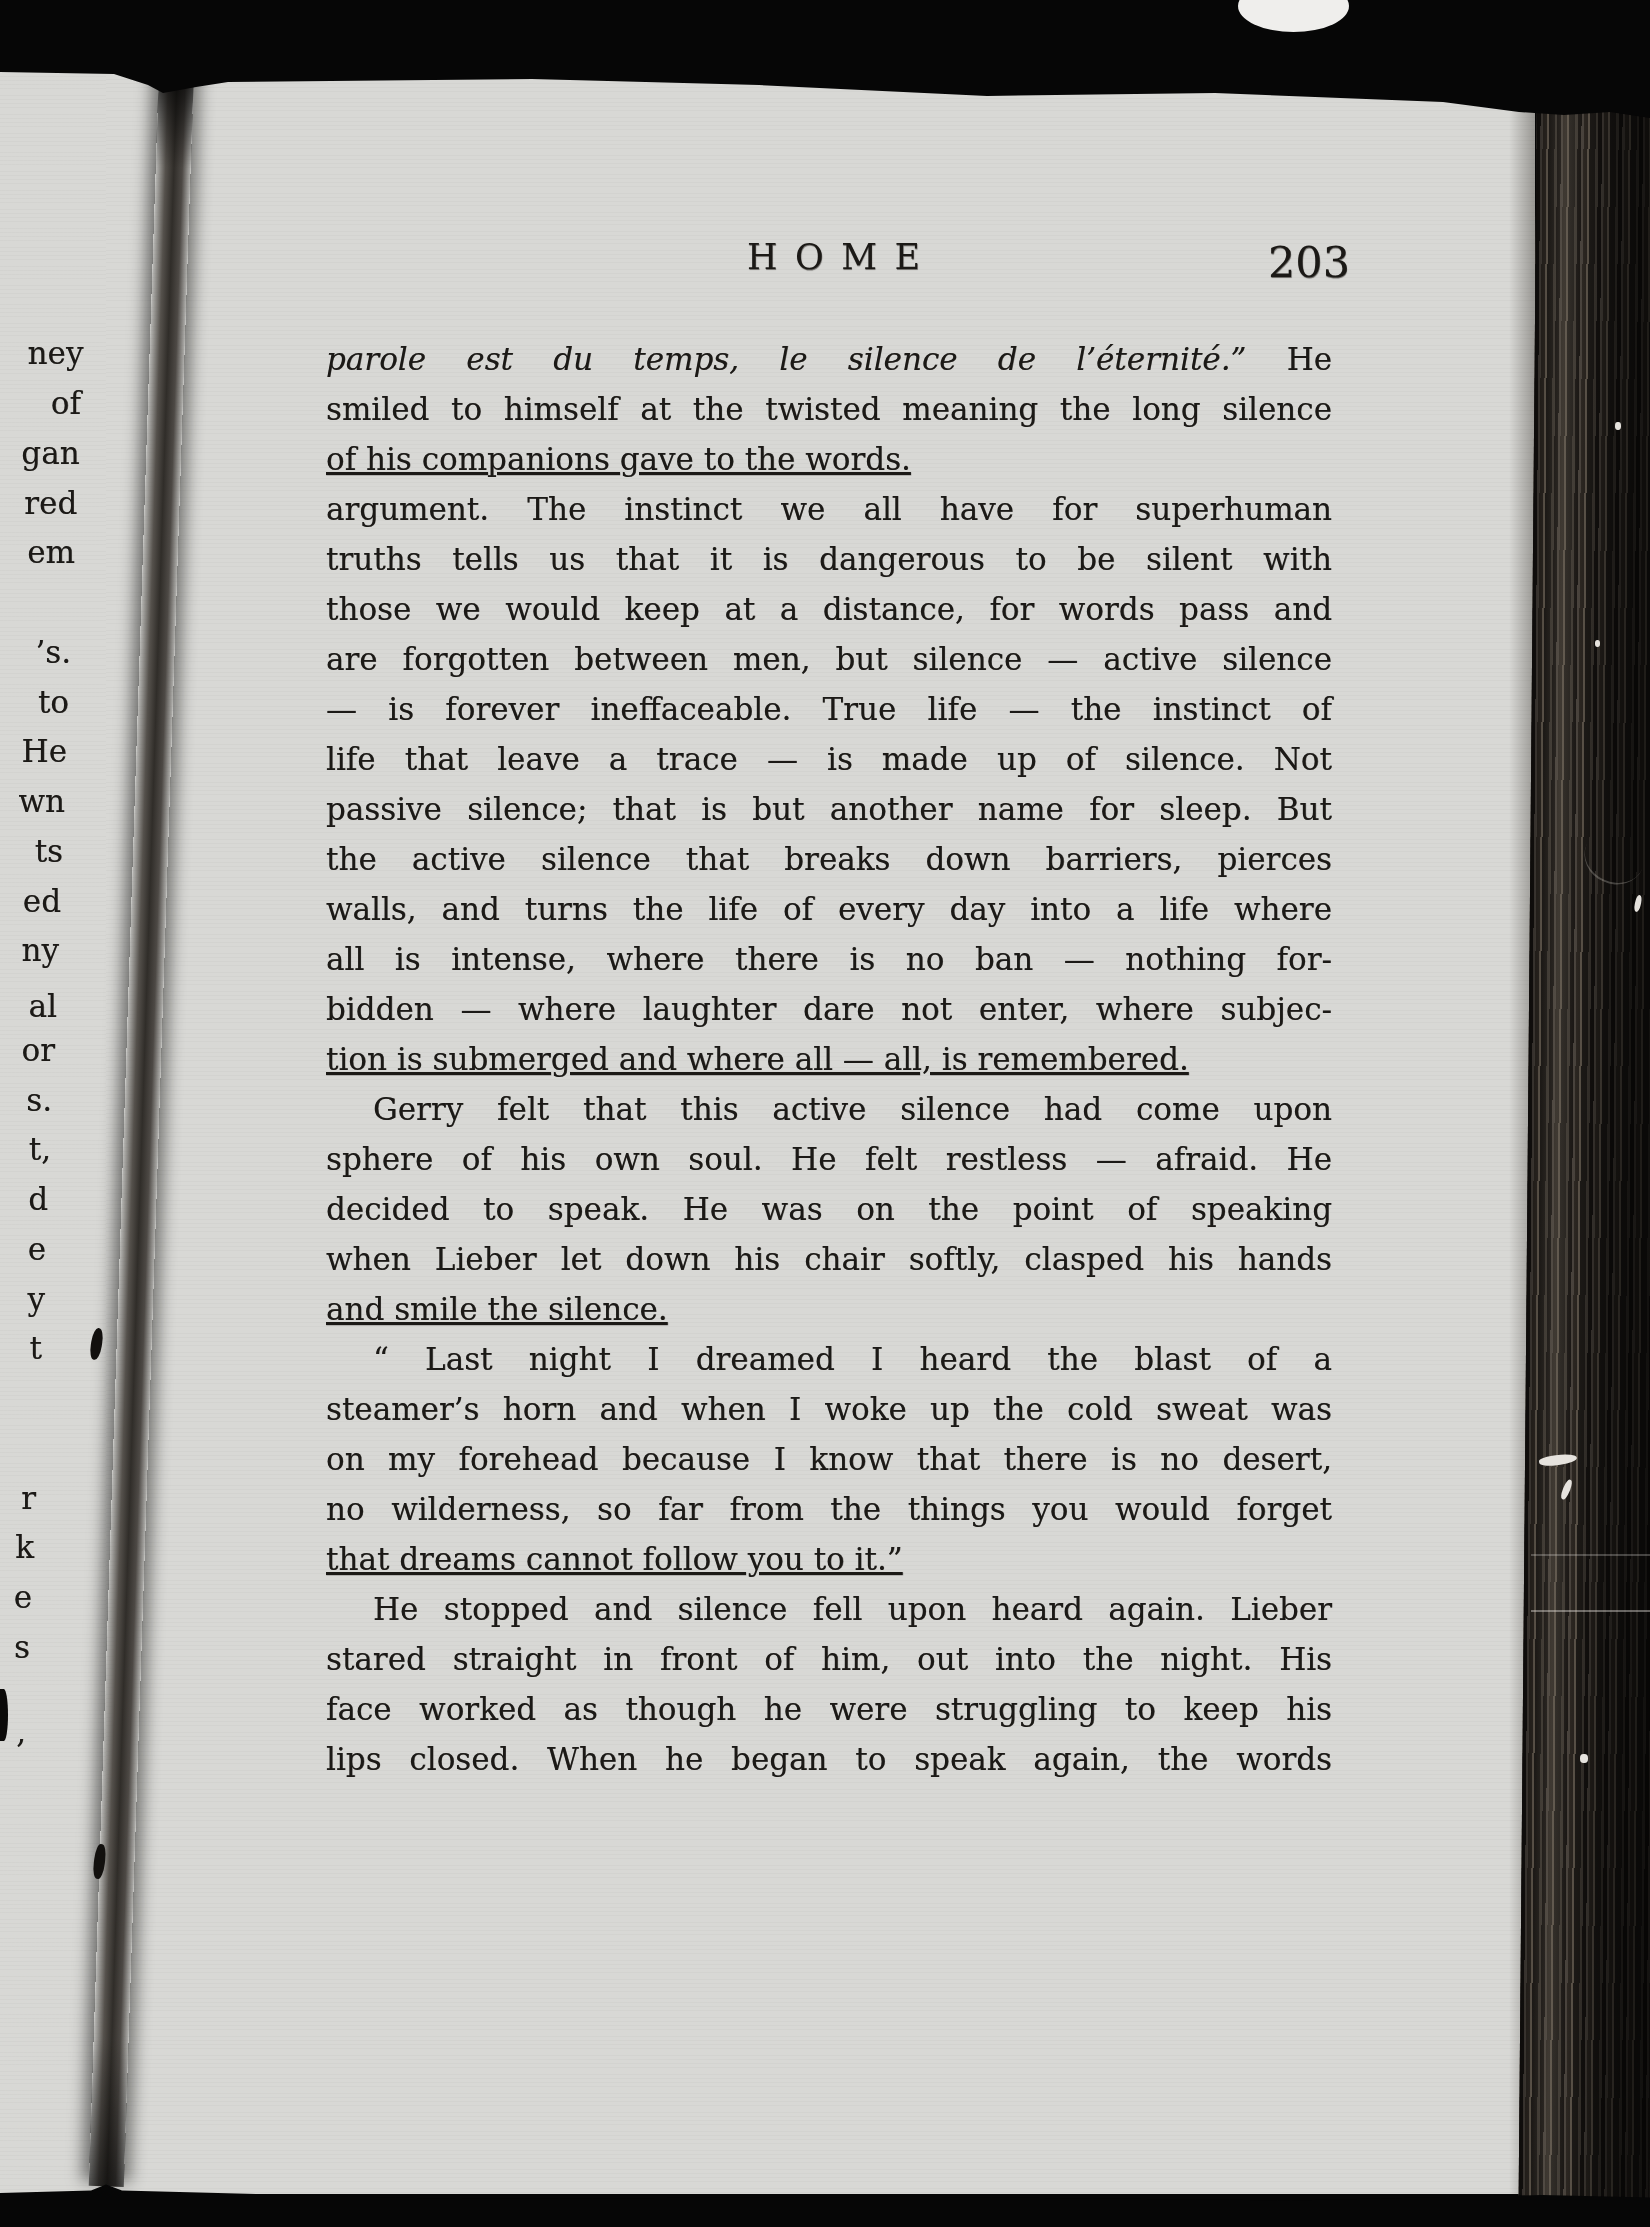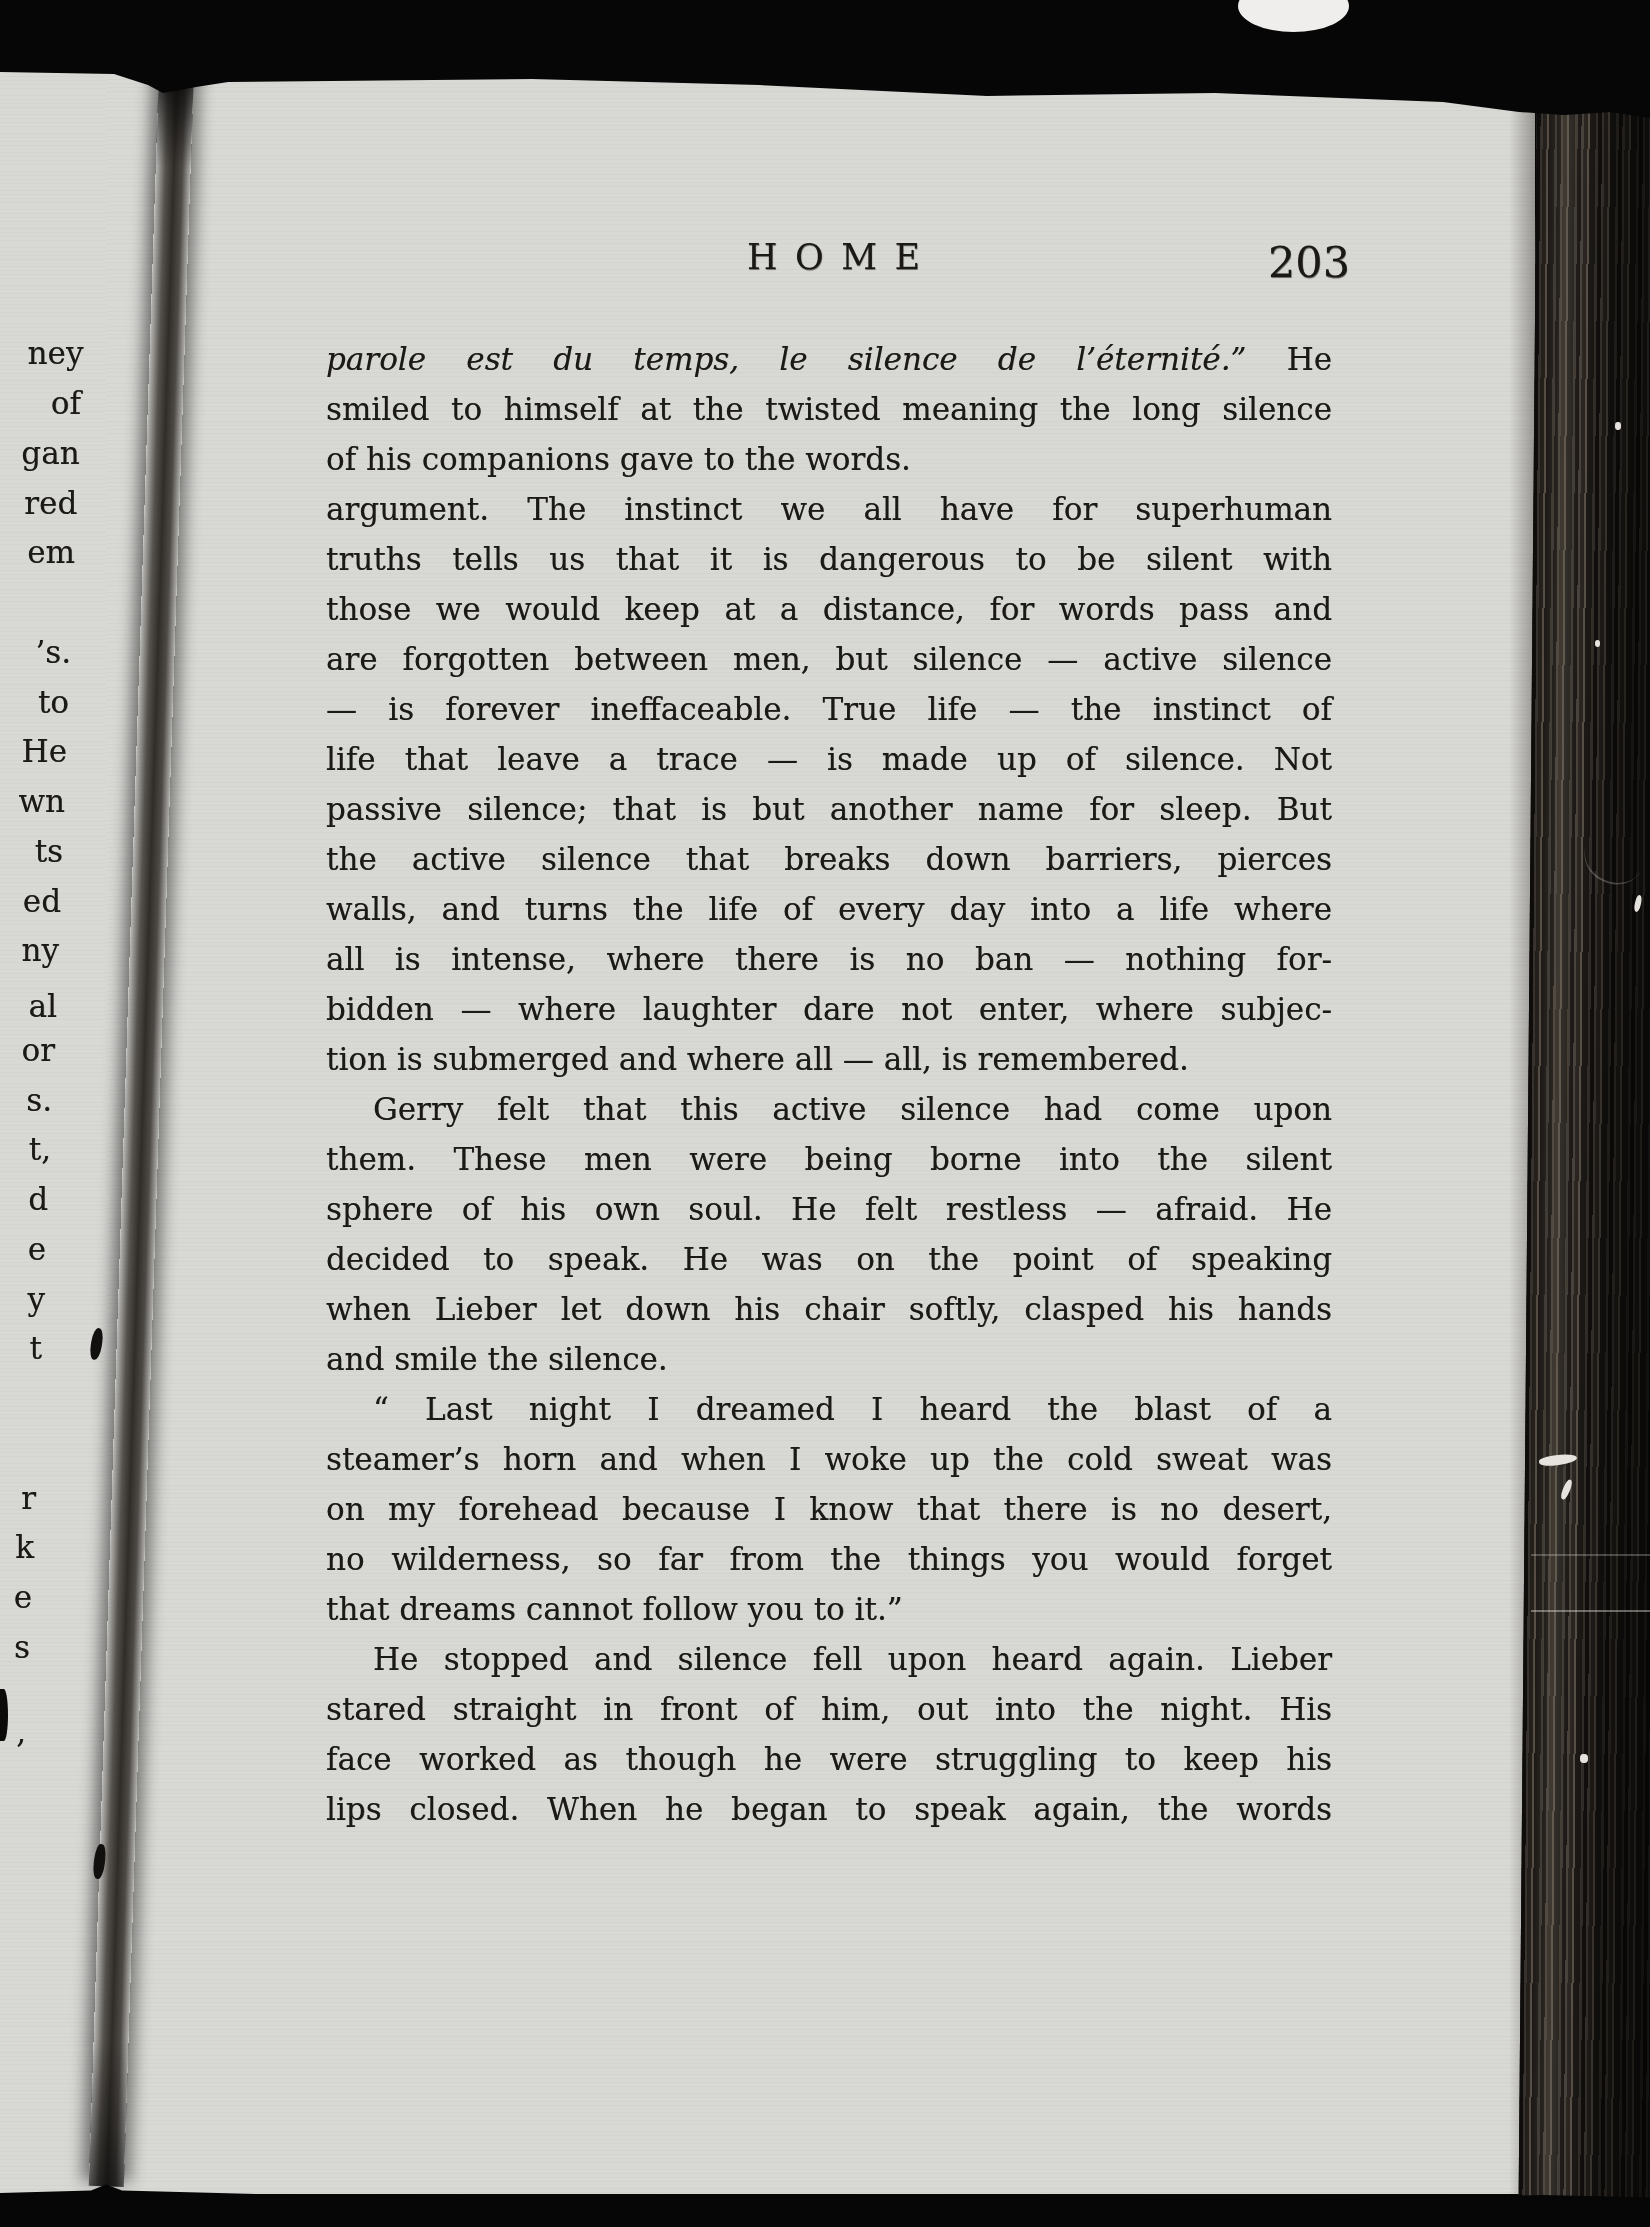--- a/index.html
+++ b/index.html
@@ -40,21 +40,21 @@
   .page-num{
     position:absolute;left:1162px;top:169px;font-size:43px;color:var(--ink,#1b1916);
     text-shadow:0.4px 0.5px 0.7px rgba(25,22,18,.55);
   }
   .text-block{position:absolute;left:220px;top:266px;width:1006px;}
   .line{
     height:50px;line-height:50px;font-size:31px;color:var(--ink,#1b1916);
     text-align:justify;text-align-last:justify;white-space:normal;
     text-shadow:0.3px 0.4px 0.6px rgba(25,22,18,.5);
   }
-  .line.plain{text-align-last:left;}
+  .line.plain{text-align-last:left;text-decoration:underline;}
   .line.indent{text-indent:47px;}
   .line i{font-style:italic;}
   
   .gutter{
     position:absolute;left:124px;top:61px;width:35px;height:2126px;
     transform:rotate(1.9deg);transform-origin:center;
     background:
       linear-gradient(180deg, rgba(0,0,0,.9) 0, rgba(0,0,0,0) 5%, rgba(0,0,0,0) 93%, rgba(0,0,0,.55) 100%),
       linear-gradient(90deg, rgba(25,24,22,.15) 0%, #55514c 28%, #302d29 52%, #4d4945 76%, rgba(35,33,30,.2) 100%);
     box-shadow:-11.4px 0 15px -4.6px rgba(10,10,9,.5), 11.4px 0 15px -4.6px rgba(10,10,9,.45);
@@ -131,21 +131,20 @@
         <div class="line"><span>are forgotten between men, but silence — active silence</span></div>
         <div class="line"><span>— is forever ineffaceable. True life — the instinct of</span></div>
         <div class="line"><span>life that leave a trace — is made up of silence. Not</span></div>
         <div class="line"><span>passive silence; that is but another name for sleep. But</span></div>
         <div class="line"><span>the active silence that breaks down barriers, pierces</span></div>
         <div class="line"><span>walls, and turns the life of every day into a life where</span></div>
         <div class="line"><span>all is intense, where there is no ban — nothing for-</span></div>
         <div class="line"><span>bidden — where laughter dare not enter, where subjec-</span></div>
         <div class="line plain"><span>tion is submerged and where all — all, is remembered.</span></div>
         <div class="line indent"><span>Gerry felt that this active silence had come upon</span></div>
-        <div class="line"><span>them. These men were being borne into the silent</span></div>
         <div class="line"><span>sphere of his own soul. He felt restless — afraid. He</span></div>
         <div class="line"><span>decided to speak. He was on the point of speaking</span></div>
         <div class="line"><span>when Lieber let down his chair softly, clasped his hands</span></div>
         <div class="line plain"><span>and smile the silence.</span></div>
         <div class="line indent"><span>“ Last night I dreamed I heard the blast of a</span></div>
         <div class="line"><span>steamer’s horn and when I woke up the cold sweat was</span></div>
         <div class="line"><span>on my forehead because I know that there is no desert,</span></div>
         <div class="line"><span>no wilderness, so far from the things you would forget</span></div>
         <div class="line plain"><span>that dreams cannot follow you to it.”</span></div>
         <div class="line indent"><span>He stopped and silence fell upon heard again. Lieber</span></div>

